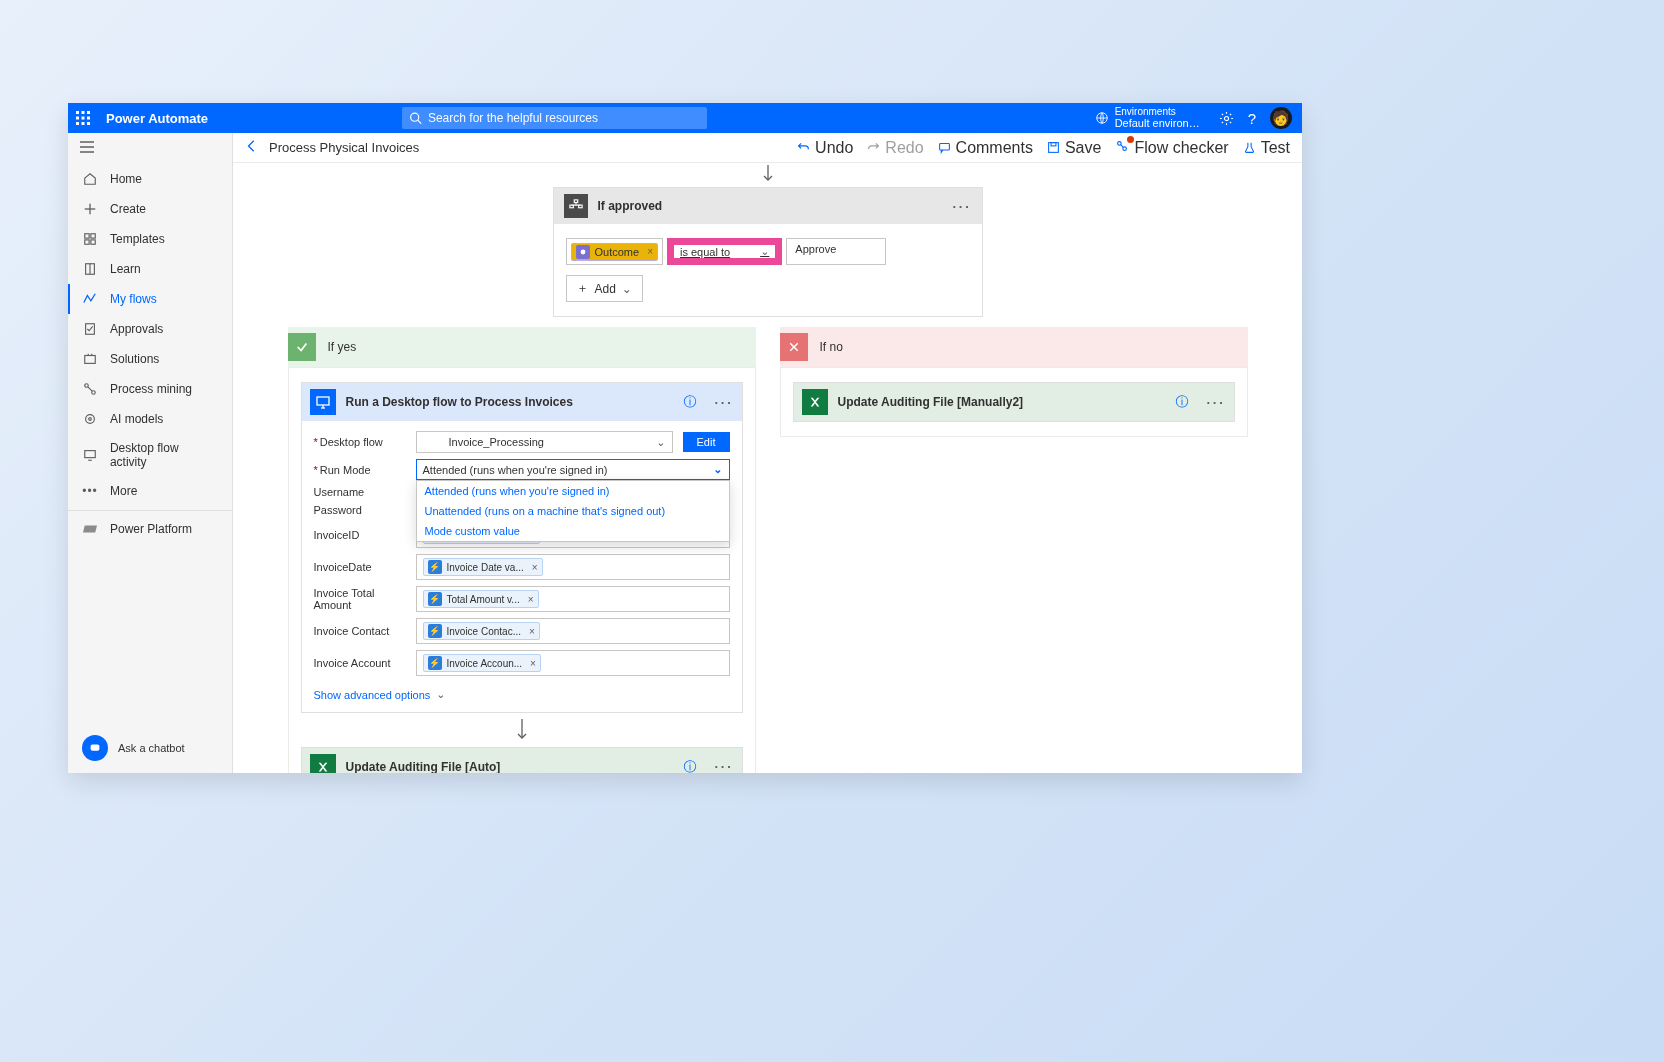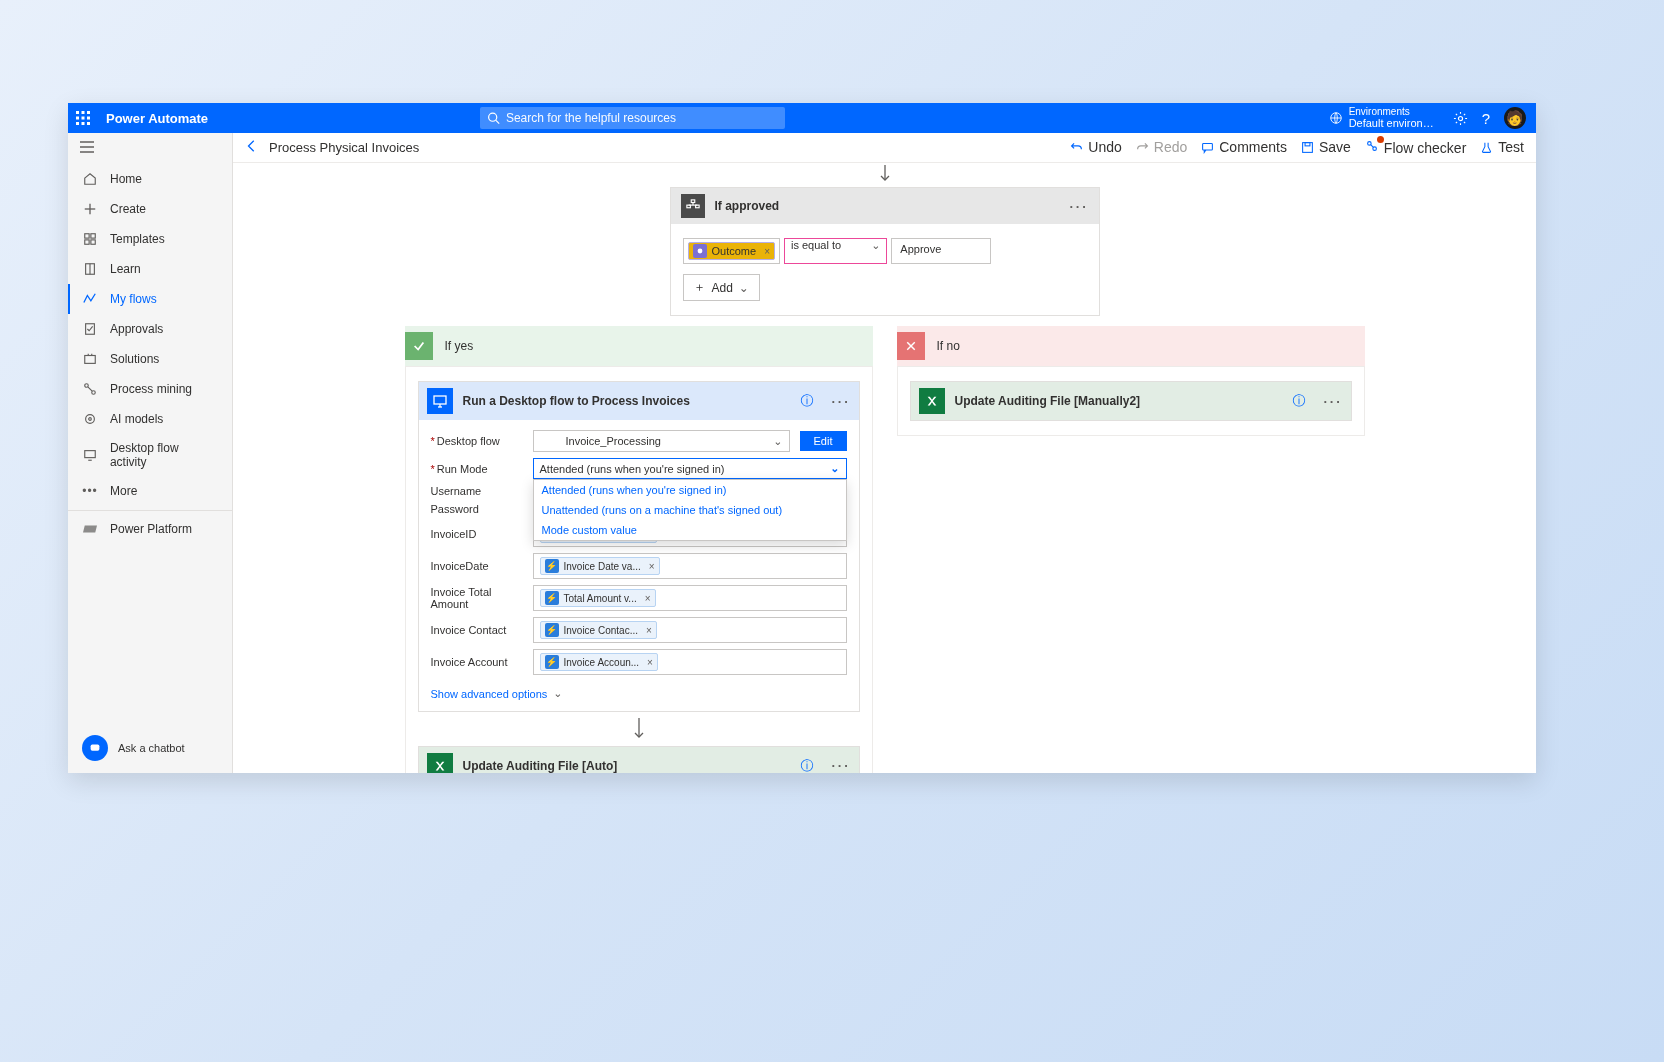--- a/index.html
+++ b/index.html
@@ -2,21 +2,21 @@
 <html><head>
 <meta charset="utf-8">
 <style>
   * { box-sizing: border-box; margin: 0; padding: 0; }
   body {
     font-family: "Segoe UI", -apple-system, sans-serif;
     background: linear-gradient(135deg, #e8f0fb 0%, #d5e4f7 50%, #c8dcf5 100%);
     width: 1664px; height: 1062px; overflow: hidden; font-size: 13px; color: #323130;
   }
   .app-window {
-    position: absolute; left: 68px; top: 103px; width: 1468px; height: 670px;
+    position: absolute; left: 68px; top: 103px; width: 1234px; height: 670px;
     background: #fff; box-shadow: 0 8px 24px rgba(0,0,0,0.12); overflow: hidden;
   }
 
   
   .topbar { height: 30px; background: #0067ff; display: flex; align-items: center; color: #fff; }
   .waffle { width: 30px; height: 30px; display:flex; align-items:center; justify-content:center; }
   .app-title { font-size: 13px; font-weight: 600; margin-left: 8px; }
   .search-wrap { margin-left: auto; margin-right: auto; }
   .search { width: 305px; height: 22px; background: rgba(255,255,255,0.25); border: none;
     border-radius: 2px; padding: 0 8px 0 26px; color: #fff; font-size: 12px; position: relative; }
@@ -40,21 +40,21 @@
   .nav .ico { width: 16px; height: 16px; display:flex; align-items:center; justify-content:center; color:#605e5c; }
   .nav li.active .ico { color: #0067ff; }
   .chatbot-row { display:flex; align-items:center; gap:10px; padding: 12px 14px; }
   .chatbot-btn { width:26px; height:26px; border-radius:50%; background:#0067ff; display:flex; align-items:center; justify-content:center; }
 
   
   .main { flex: 1; display: flex; flex-direction: column; background:#faf9f8; }
   .cmdbar { height: 30px; background:#fff; border-bottom:1px solid #edebe9; display:flex; align-items:center; padding:0 12px; }
   .back-arrow { margin-right: 10px; color:#605e5c; }
   .flow-title { font-size: 13px; }
-  .cmdbar-right { margin-left:auto; display:flex; align-items:flex-start; gap:14px; font-size:14px; }
+  .cmdbar-right { margin-left:auto; display:flex; align-items:center; gap:14px; font-size:16px; }
   .cmd-item { display:flex; align-items:center; gap:5px; color:#323130; cursor:pointer; }
   .cmd-item.disabled { color:#a19f9d; }
   .badge { position:absolute; top:-3px; right:-5px; width:7px; height:7px; background:#d83b01; border-radius:50%; }
   .cmd-icon-wrap { position:relative; }
 
   
   .canvas { flex:1; overflow:auto; position:relative; background:#fff; padding: 0 10px 10px; }
   .canvas-inner { width: 960px; margin: 0 auto; position:relative; }
   .arrow-down { display:flex; justify-content:center; padding: 2px 0 4px; color:#605e5c; }
 
@@ -63,21 +63,21 @@
   .cond-header { display:flex; align-items:center; gap:10px; background:#e7e7e7; padding:6px 10px; }
   .cond-icon { width:24px; height:24px; background:#4a4a4a; display:flex; align-items:center; justify-content:center; color:#fff; }
   .cond-title { font-size:12px; font-weight:600; }
   .ellipsis { margin-left:auto; color:#605e5c; cursor:pointer; letter-spacing:2px; font-weight:bold; }
   .cond-body { padding: 14px 12px; display:flex; flex-direction:column; gap:10px; }
   .cond-row { display:flex; gap:4px; }
   .token-box { border:1px solid #c8c6c4; background:#fff; display:flex; align-items:center; padding:3px 4px; }
   .token-chip { display:inline-flex; align-items:center; gap:5px; background:#eab308; border:1px solid #b5aee8; border-radius:2px; padding:1px 4px; font-size:11px; }
   .token-chip .tic { width:14px; height:14px; background:#7b6fd1; border-radius:2px; display:flex; align-items:center; justify-content:center; }
   .chip-x { color:#605e5c; margin-left:3px; font-size:10px; }
-  .cond-op { border:1px solid #ec4899; font-size:11px; padding:0 6px; display:flex; align-items:flex-start; gap:30px; }
+  .cond-op { border:7px solid #ec4899; font-size:11px; padding:0 6px; display:flex; align-items:center; gap:30px;text-decoration:underline; }
   .cond-val { border:1px solid #c8c6c4; font-size:11px; padding:4px 8px; min-width:100px; }
   .add-btn { display:inline-flex; align-items:center; gap:6px; border:1px solid #c8c6c4; padding:4px 10px; font-size:12px; cursor:pointer; width:fit-content; }
 
   
   .branches { display:flex; gap:24px; margin-top:10px; }
   .branch { flex:1; }
   .branch-header { display:flex; align-items:center; gap:12px; padding:6px 14px 6px 0; font-size:12px; }
   .branch-header.yes { background:#e8f4ea; }
   .branch-header.no { background:#fbe9e9; }
   .branch-badge { width:28px; height:28px; display:flex; align-items:center; justify-content:center; margin-left:0; }

